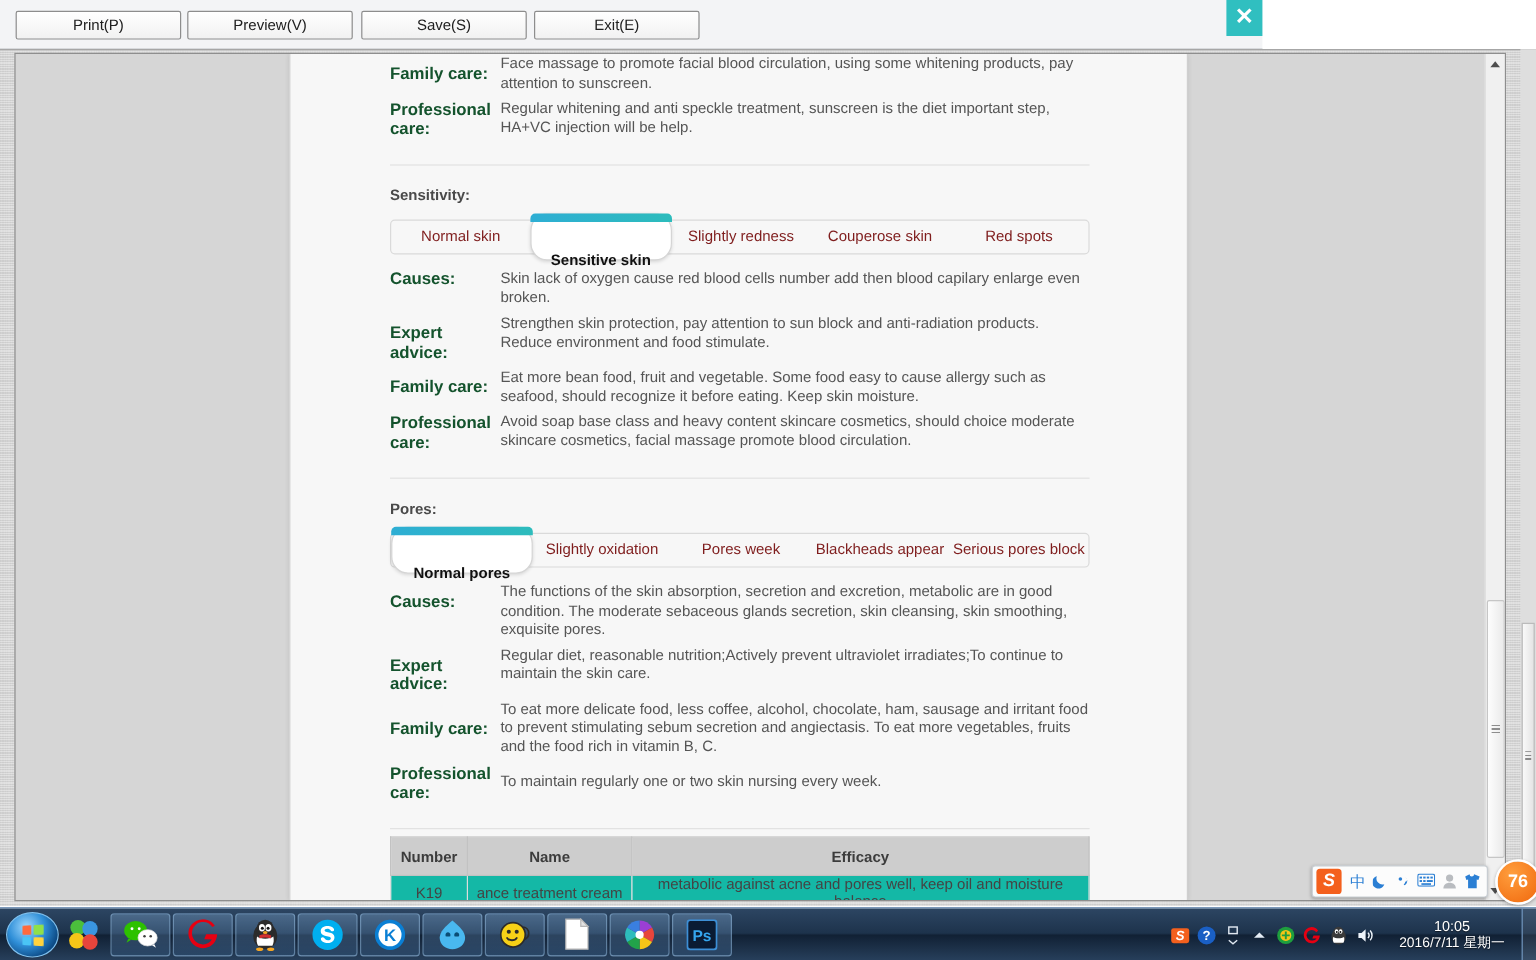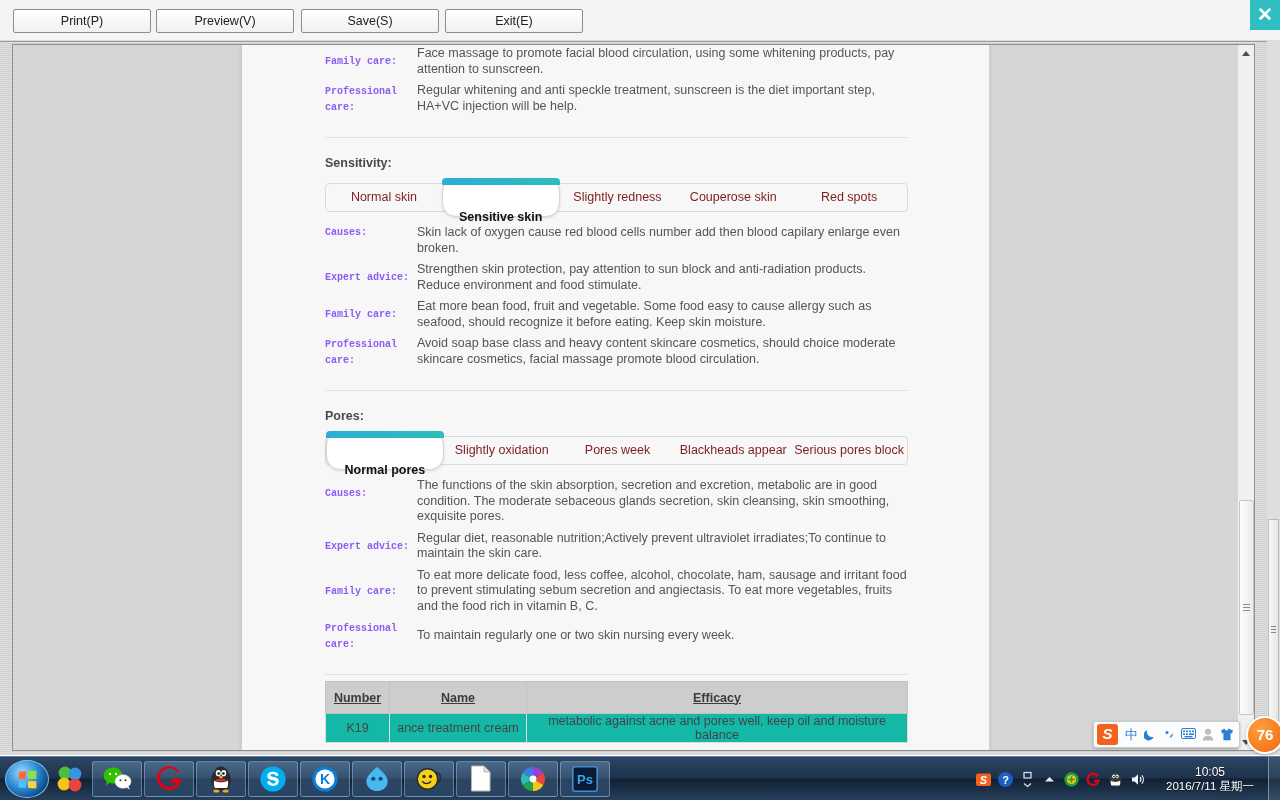--- a/index.html
+++ b/index.html
@@ -9,21 +9,21 @@
     overflow: hidden;
     font-family: "Liberation Sans", sans-serif;
     background: #ffffff;
   }
 
   #app { position: relative; width: 1280px; height: 800px; }
 
   
   .topbar {
     position: absolute; left: 0; top: 0;
-    width: 1280px; height: 41px;
+    width: 1052px; height: 41px;
     background: #f3f4f6;
     border-bottom: 1px solid #d8dadd;
   }
   .topbar-btn {
     position: absolute; top: 9px; height: 24px;
     background: linear-gradient(#ffffff, #f1f1f1);
     border: 1px solid #8d8d8d;
     border-radius: 2px;
     font-family: "Liberation Sans", sans-serif;
     font-size: 12.5px;
@@ -88,25 +88,24 @@
   .page-content {
     position: absolute; left: 0; top: 0;
     width: 749px;
     padding: 0 83px;
   }
 
   
   .care-row { display: flex; margin-bottom: 5px; }
   .care-label {
     width: 92px; flex: 0 0 92px;
-    font-size: 10px; font-weight: bold;
-    color: #8b5cf6;
+    font-size: 14px; font-weight: bold;
+    color: #14532d;
     line-height: 15.5px;
     padding-top: 9px;
-    font-family: Liberation Mono, monospace;
   }
   .care-label.tall { padding-top: 2px; }
   .care-text {
     flex: 1;
     font-size: 12.5px;
     color: #555555;
     line-height: 15.5px;
     padding-top: 1px;
   }
 
@@ -172,21 +171,20 @@
     margin-top: 6px;
   }
   .prod-table th {
     background: #cdcdcd;
     color: #3c3c3c;
     font-size: 12.5px;
     font-weight: bold;
     height: 32px;
     border: 1px solid #c2c2c2;
     text-align: center;
-    text-decoration: underline;
   }
   .prod-table td {
     background: #14b8a6;
     color: #444444;
     font-size: 12.5px;
     height: 25px;
     border: 1px solid #dcdcdc;
     text-align: center;
   }
   .col-number { width: 64px; }

